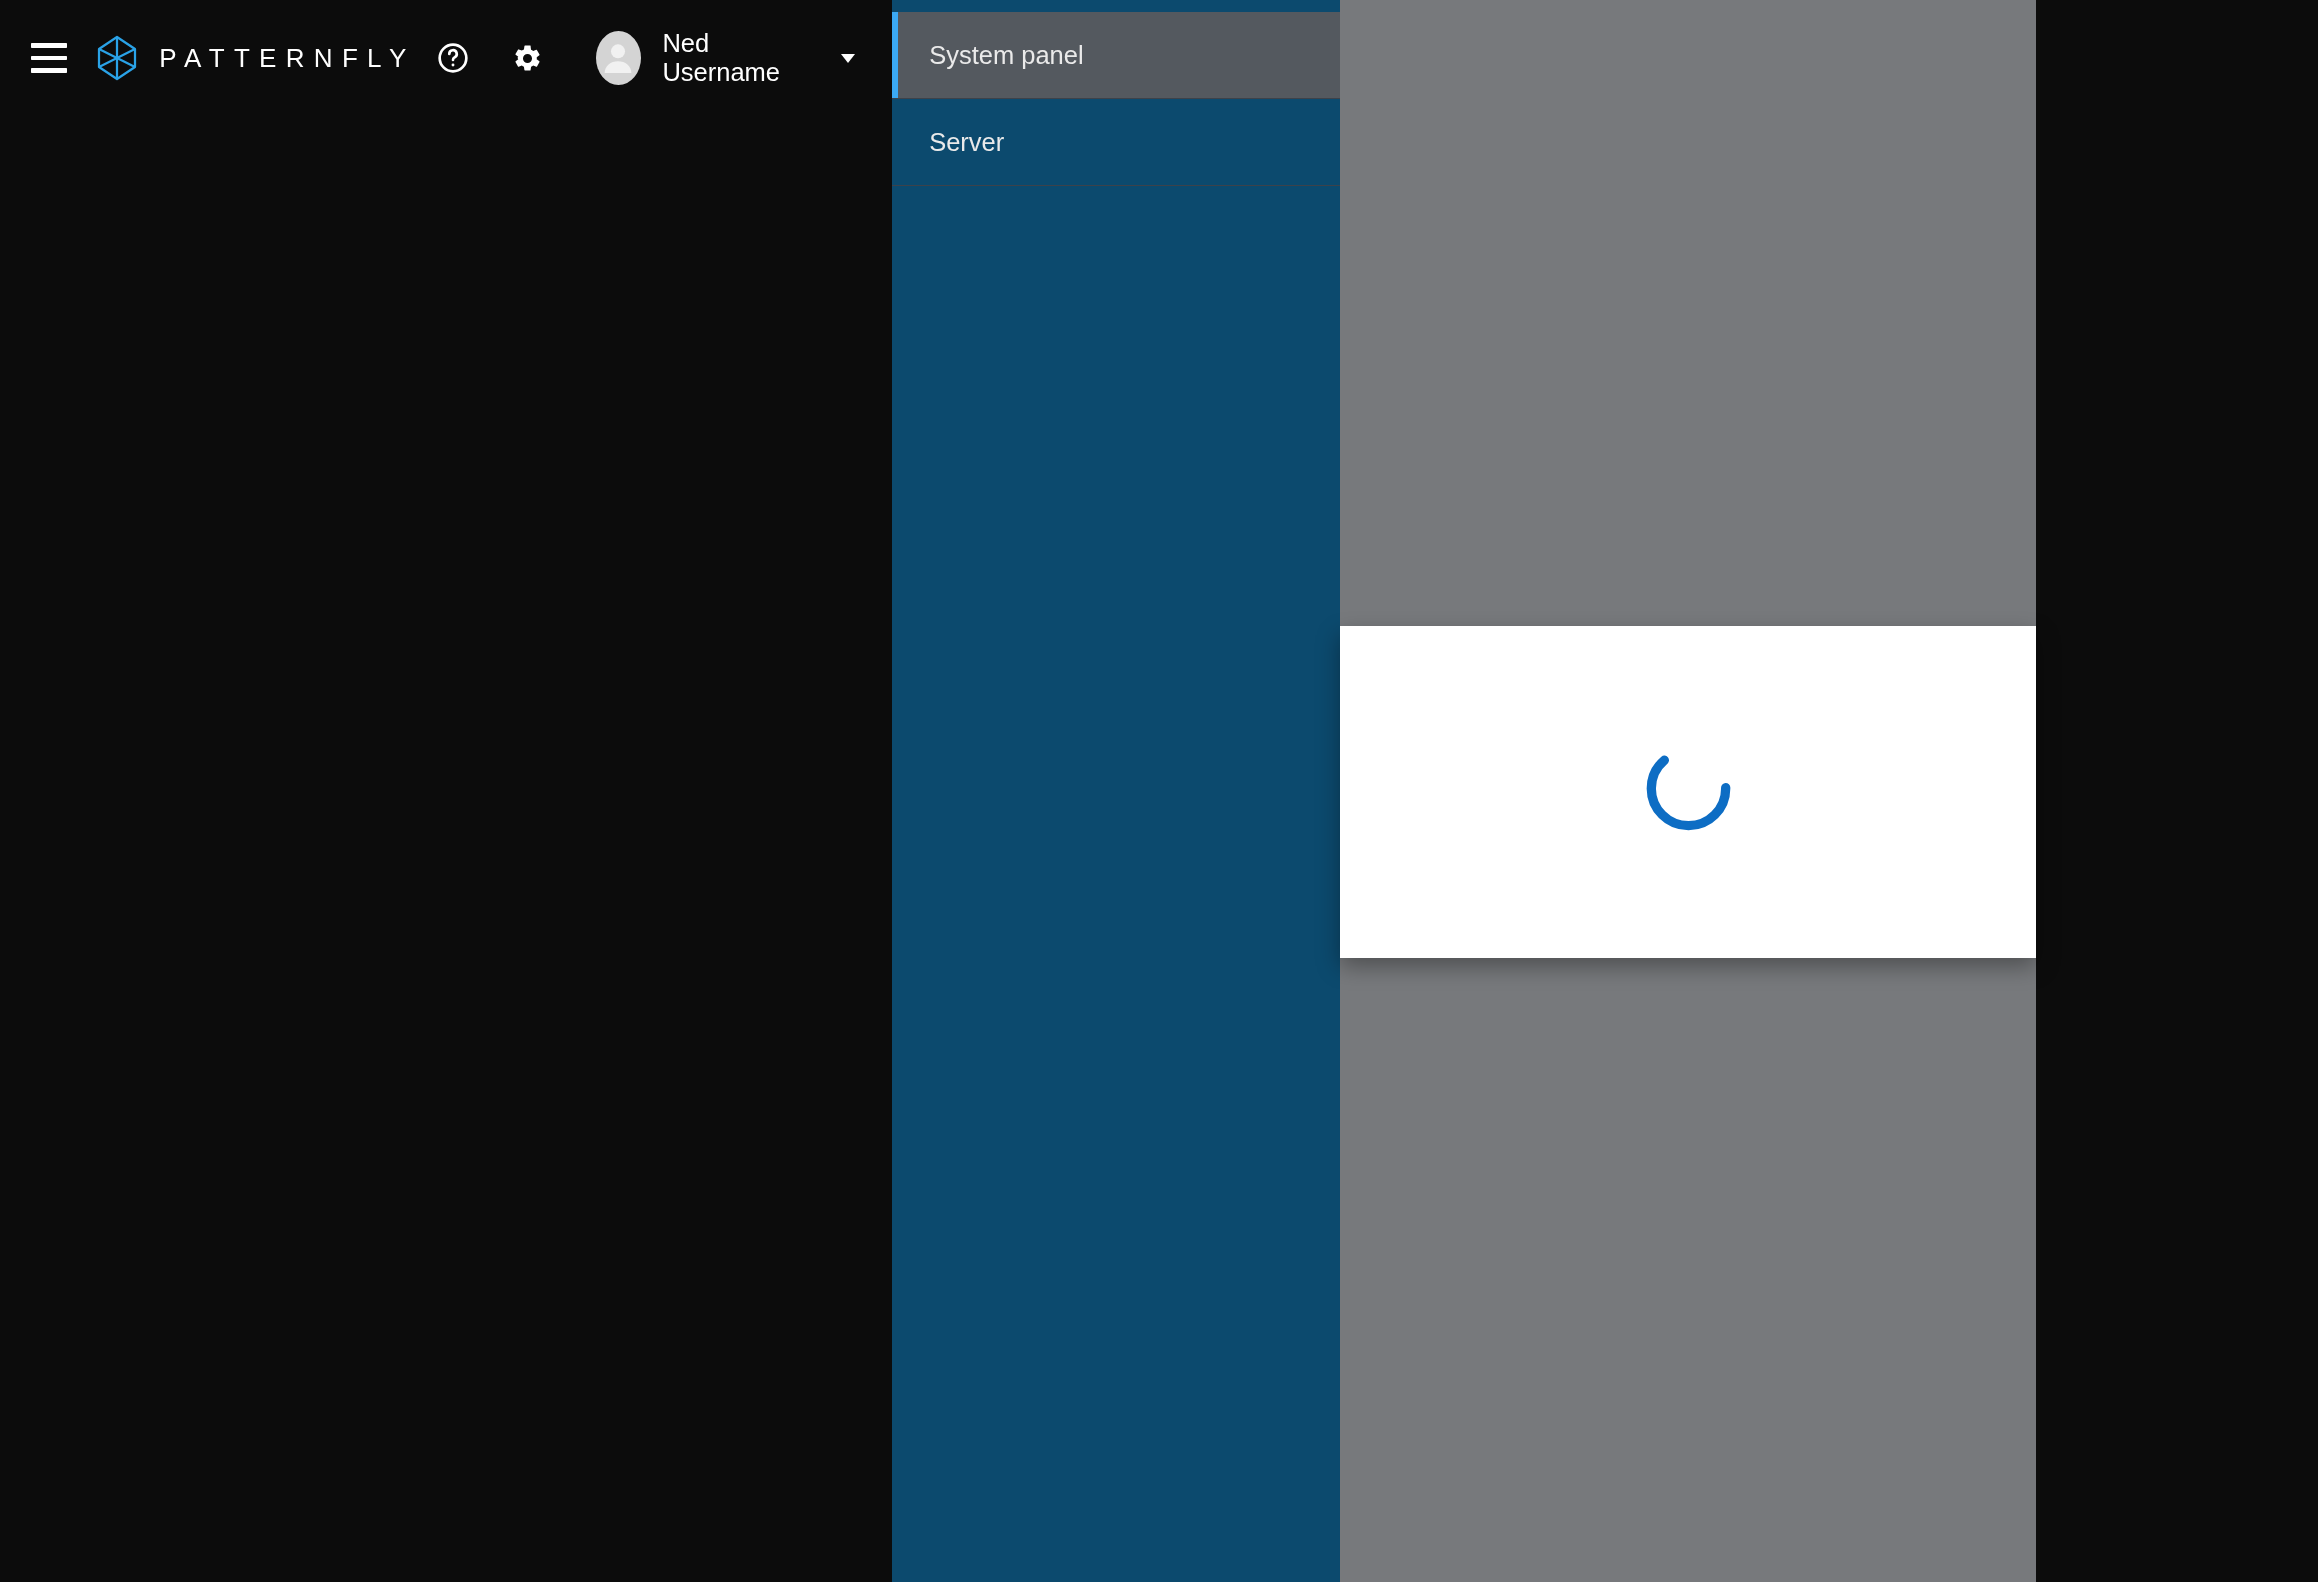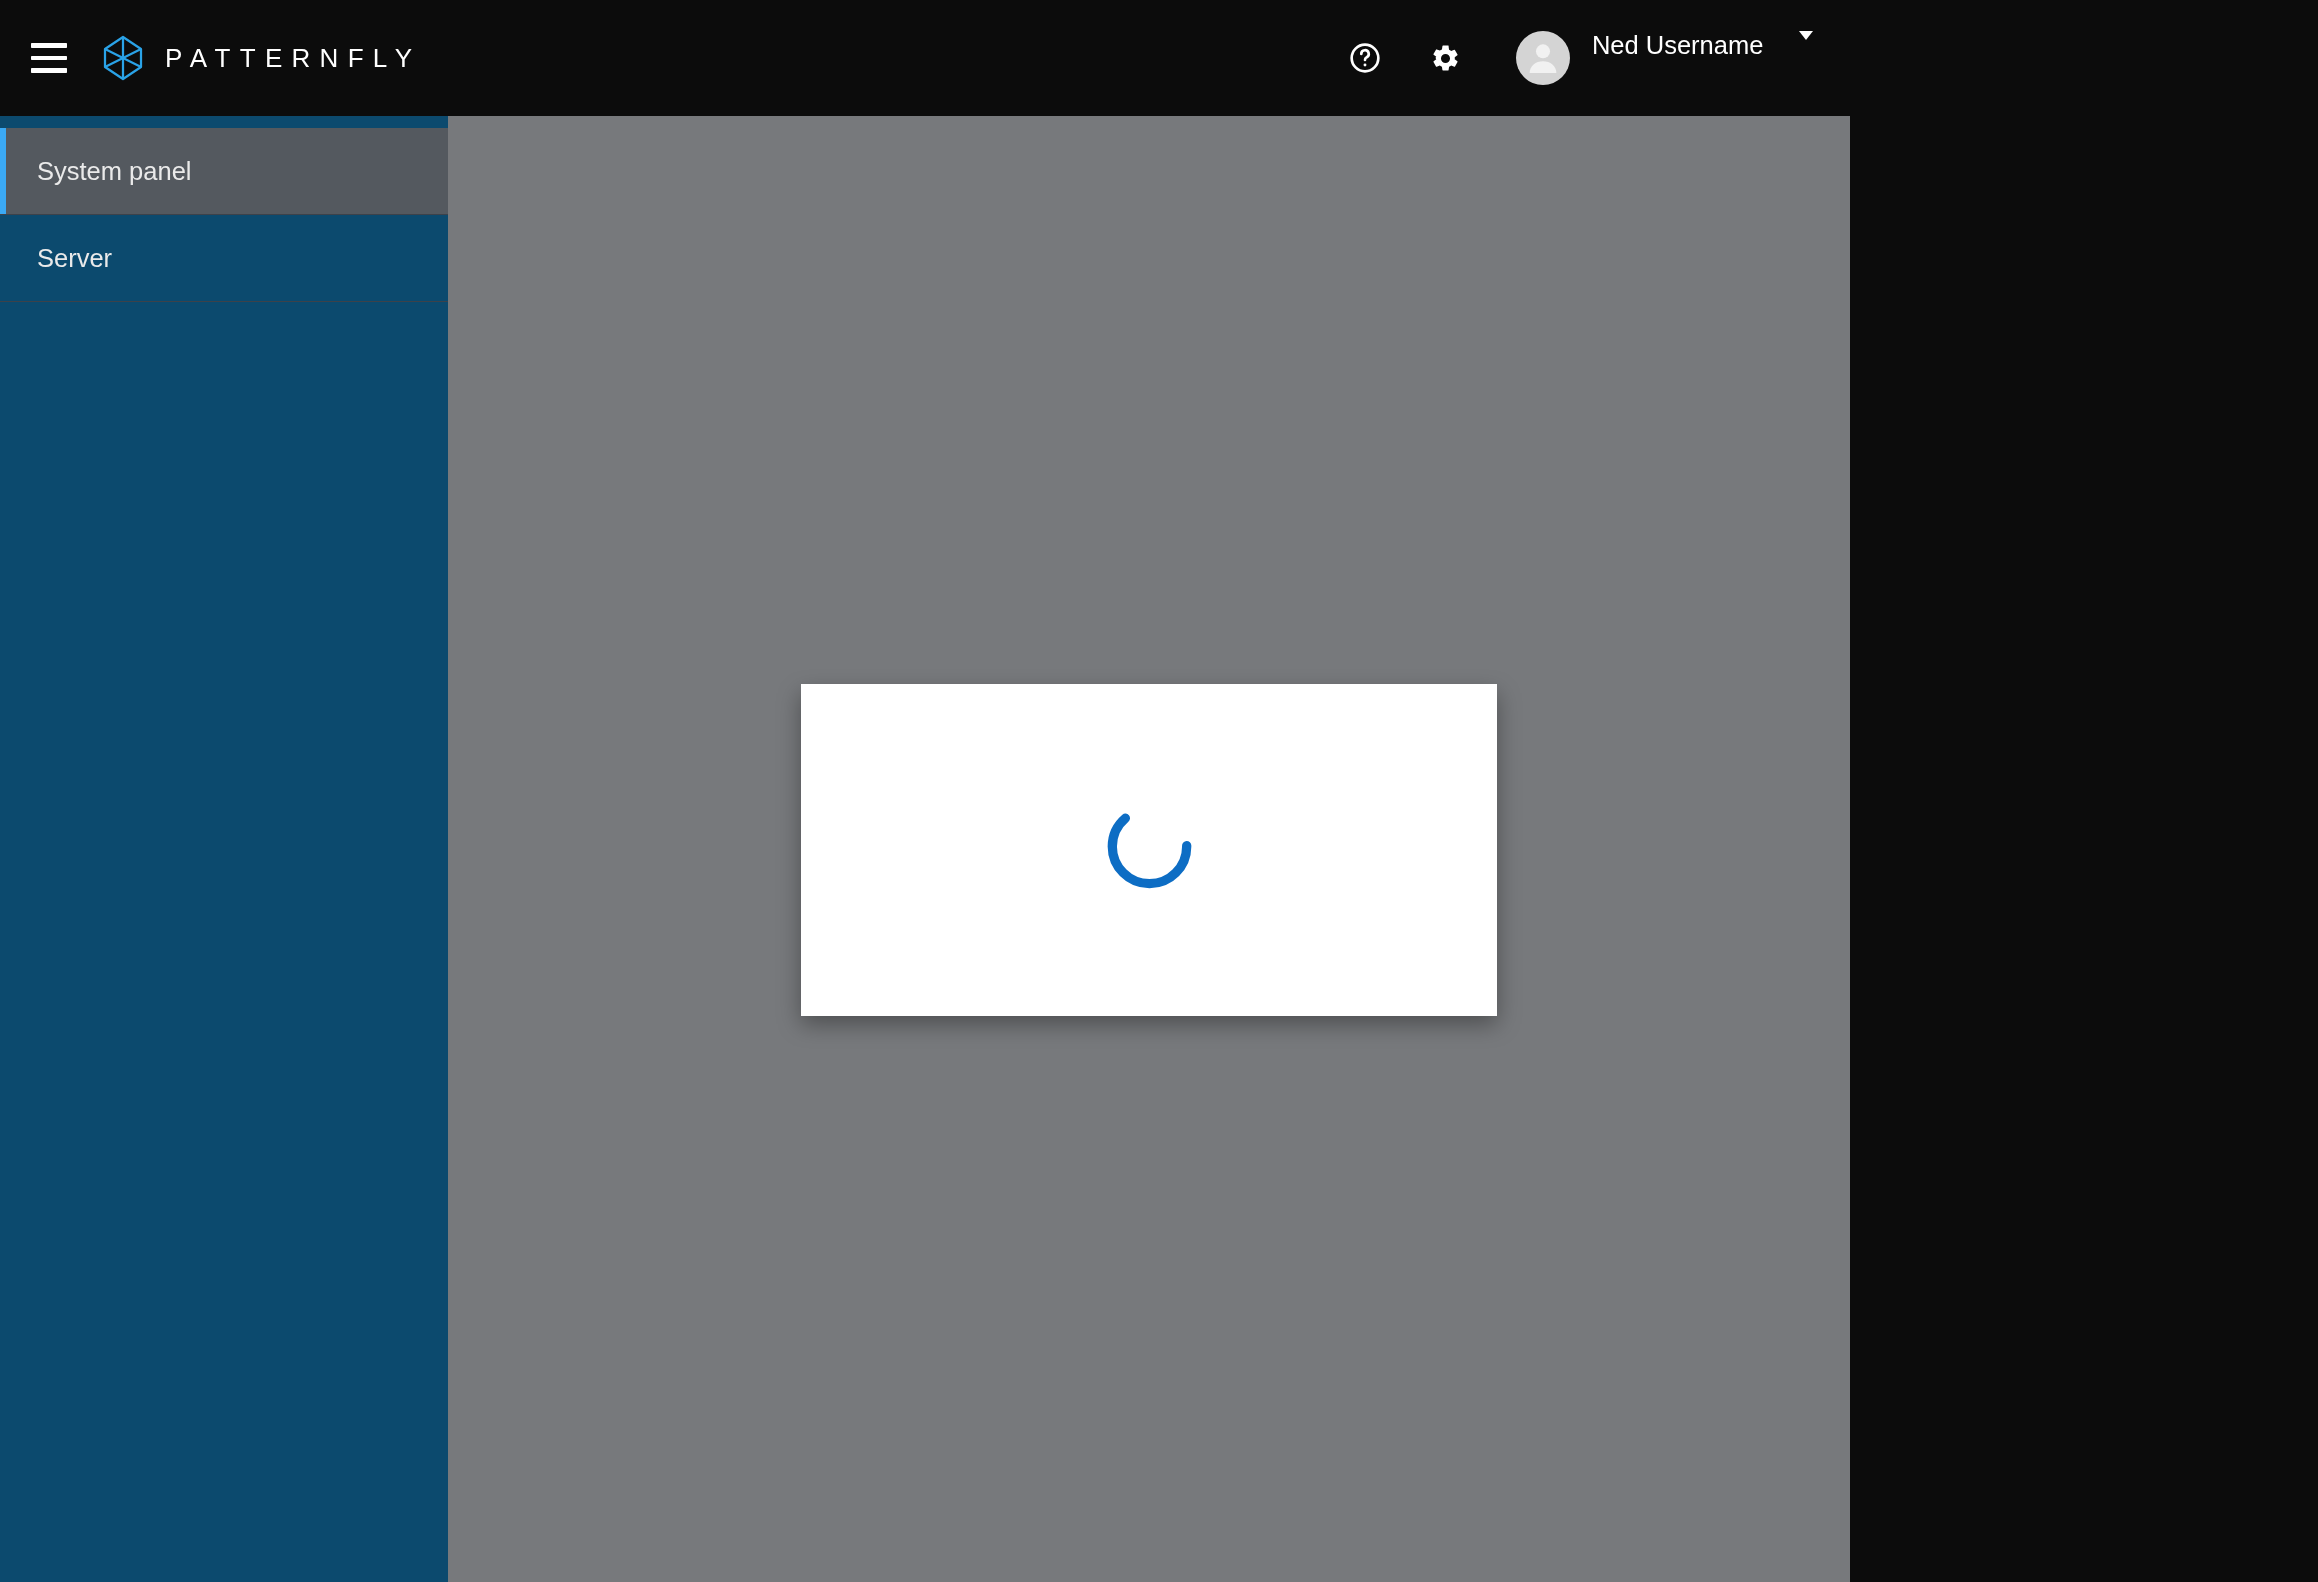--- a/index.html
+++ b/index.html
@@ -4,21 +4,21 @@
 <style>
   * { box-sizing: border-box; margin: 0; padding: 0; }
   html, body {
     width: 100%; height: 100%;
     font-family: "Helvetica Neue", Arial, sans-serif;
     font-size: 25px;
     color: #fff;
     background: #0c0c0c;
   }
   .app {
-    display: flex; flex-direction: column;
+    display: flex; flex-direction: row;
     width: 1850px; height: 1583px;
     background: #0c0c0c;
   }
 
   
   .header {
     height: 116px;
     background: #0c0c0c;
     display: flex; align-items: center;
     padding: 0 37px 0 31px;
@@ -43,21 +43,21 @@
   .header-spacer { flex: 1; }
 
   .hdr-icon {
     width: 43px; height: 43px;
     display: flex; align-items: center; justify-content: center;
     margin: 0 18.5px; cursor: pointer;
   }
   .hdr-icon svg { display:block; }
 
   .user {
-    display: flex; align-items: flex-start; gap: 21.6px;
+    display: flex; align-items: center; gap: 21.6px;
     margin-left: 31px; cursor: pointer;
   }
   .avatar {
     width: 54px; height: 54px; border-radius: 50%;
     background: #d4d4d4;
     display:flex; align-items:center; justify-content:center;
     overflow:hidden;
   }
   .avatar svg { width: 40px; height: 40px; fill: #f1f1f1; }
   .user-name { font-size: 25.5px; font-weight: 400; }

